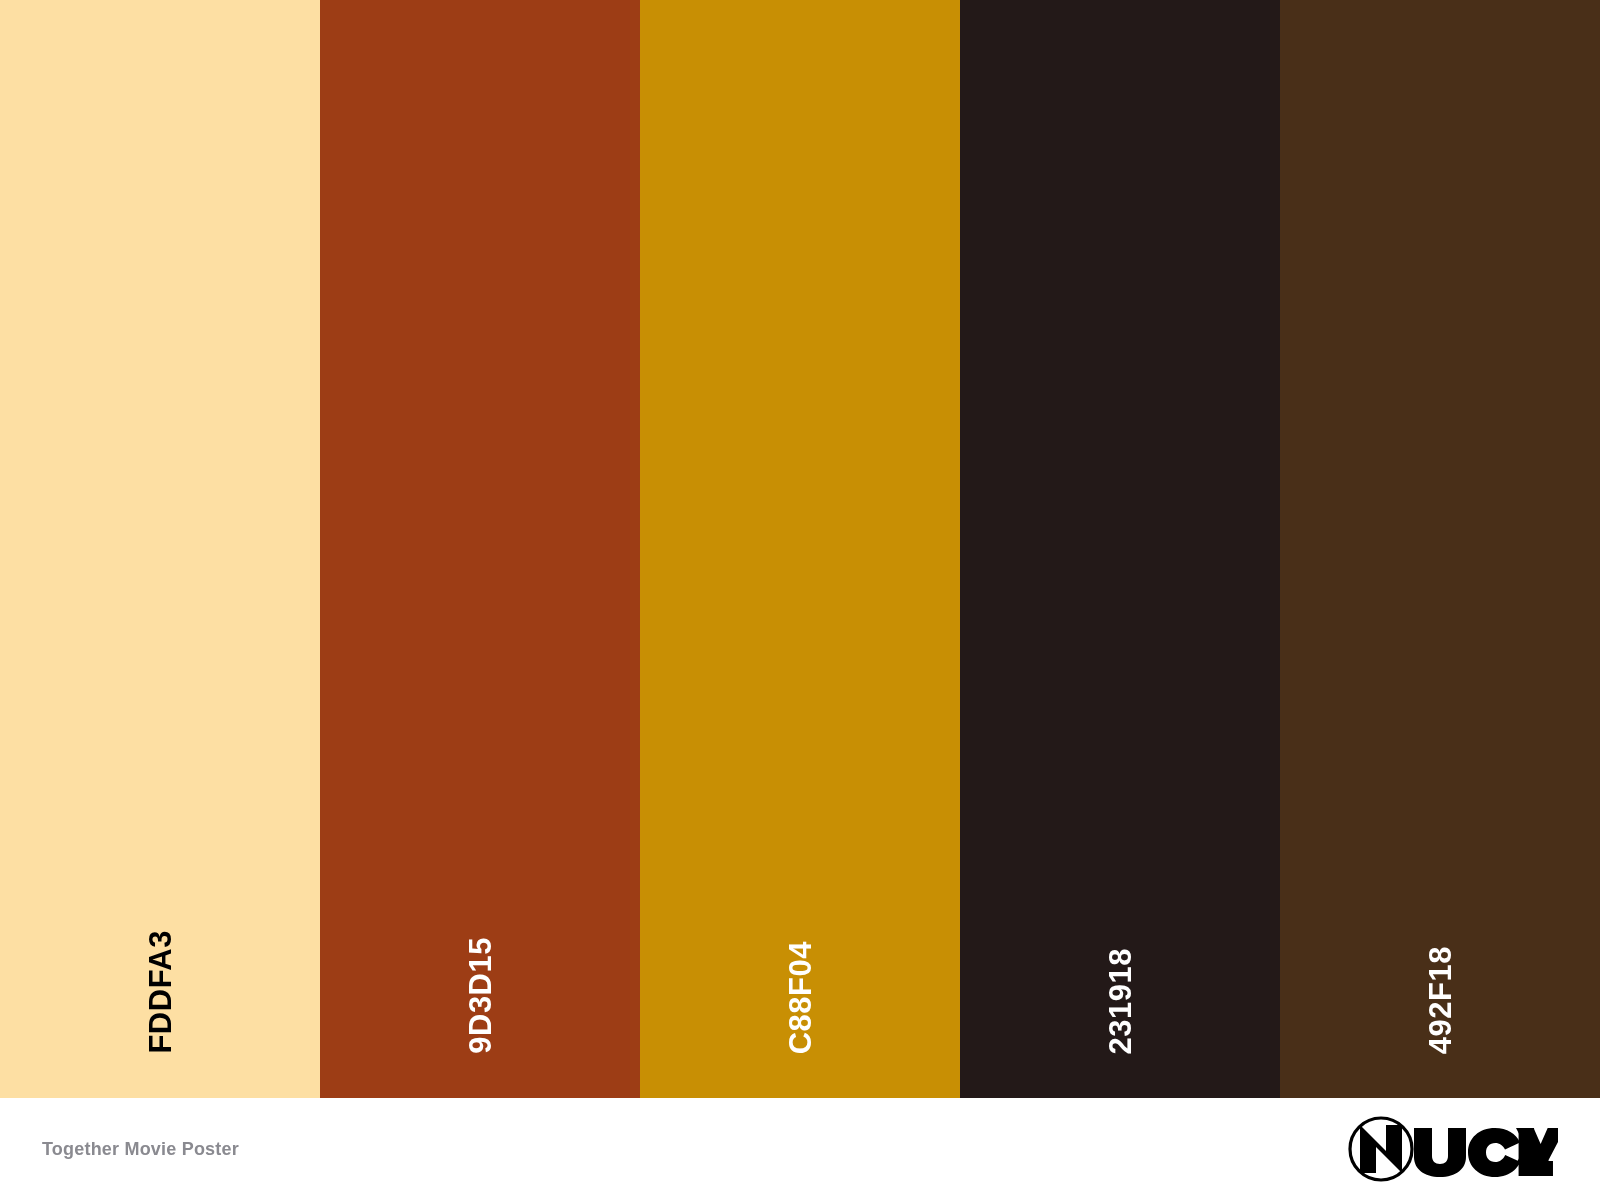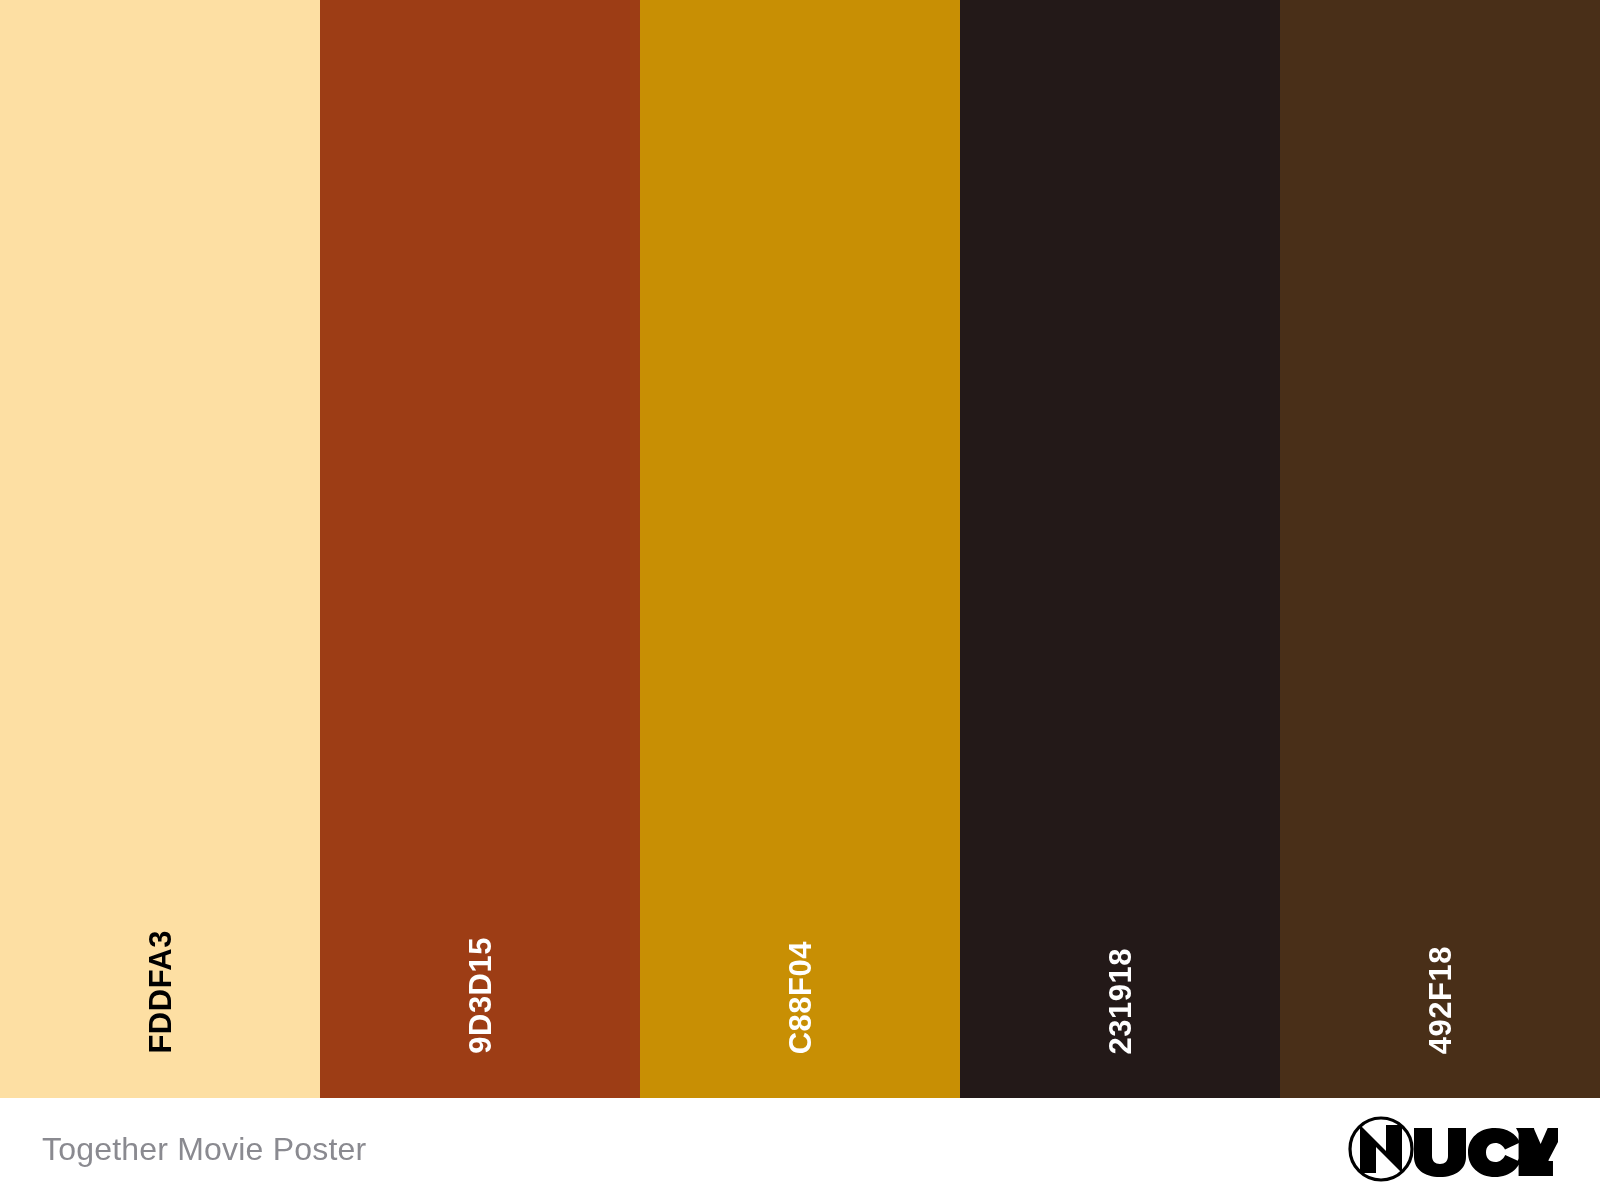--- a/index.html
+++ b/index.html
@@ -65,22 +65,22 @@
     background: #ffffff;
     display: flex;
     flex-direction: row;
     align-items: center;
     justify-content: space-between;
     padding: 0 42px 0 42px;
   }
 
   #footer-caption {
     font-family: "Liberation Sans", sans-serif;
-    font-size: 32px;
-    font-weight: normal;
+    font-size: 18px;
+    font-weight: bold;
     color: #8a8a90;
     letter-spacing: 0.2px;
     white-space: nowrap;
   }
 
   
   #brand-logo {
     display: flex;
     flex-direction: row;
     align-items: center;

